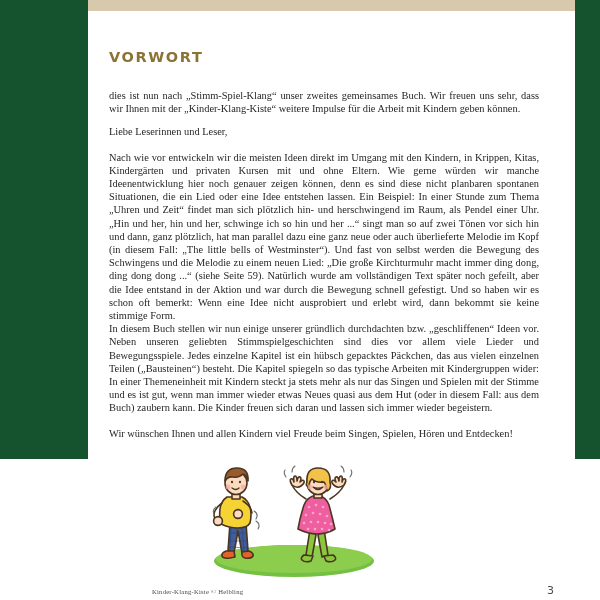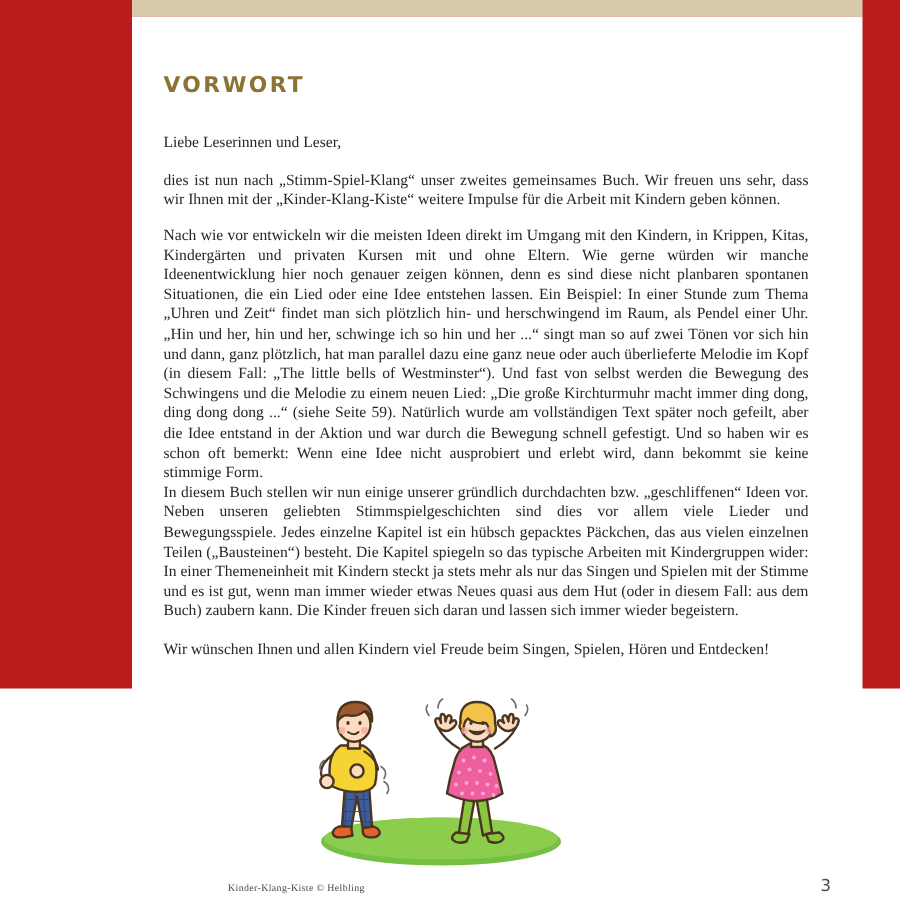--- a/index.html
+++ b/index.html
@@ -12,21 +12,21 @@
     height: 600px;
     overflow: hidden;
     font-family: "Liberation Serif", "DejaVu Serif", serif;
     color: #2b2b2b;
   }
 
   .page {
     position: relative;
     width: 600px;
     height: 459px;
-    background: #b91c1c;
+    background: #14532d;
   }
 
   
   .top-band {
     position: absolute;
     left: 88px;
     top: 0px;
     width: 487px;
     height: 11px;
     background: #d8c9ac;
@@ -127,23 +127,23 @@
 <div class="page">
 
   <div class="top-band"></div>
 
   <div class="content">
 
     <div class="heading">VORWORT</div>
 
     <div class="body-col">
 
+      <p class="para">dies ist nun nach „Stimm-Spiel-Klang“ unser zweites gemeinsames Buch. Wir freuen uns sehr, dass wir Ihnen mit der „Kinder-Klang-Kiste“ weitere Impulse für die Arbeit mit Kindern geben können.</p>
+
       <p class="para salutation">Liebe Leserinnen und Leser,</p>
-
-      <p class="para">dies ist nun nach „Stimm-Spiel-Klang“ unser zweites gemeinsames Buch. Wir freuen uns sehr, dass wir Ihnen mit der „Kinder-Klang-Kiste“ weitere Impulse für die Arbeit mit Kindern geben können.</p>
 
       <p class="para tight">Nach wie vor entwickeln wir die meisten Ideen direkt im Umgang mit den Kindern, in Krippen, Kitas, Kindergärten und privaten Kursen mit und ohne Eltern. Wie gerne würden wir manche Ideenentwicklung hier noch genauer zeigen können, denn es sind diese nicht planbaren spontanen Situationen, die ein Lied oder eine Idee entstehen lassen. Ein Beispiel: In einer Stunde zum Thema „Uhren und Zeit“ findet man sich plötzlich hin- und herschwingend im Raum, als Pendel einer Uhr. „Hin und her, hin und her, schwinge ich so hin und her ...“ singt man so auf zwei Tönen vor sich hin und dann, ganz plötzlich, hat man parallel dazu eine ganz neue oder auch überlieferte Melodie im Kopf (in diesem Fall: „The little bells of Westminster“). Und fast von selbst werden die Bewegung des Schwingens und die Melodie zu einem neuen Lied: „Die große Kirchturmuhr macht immer ding dong, ding dong dong ...“ (siehe Seite 59). Natürlich wurde am vollständigen Text später noch gefeilt, aber die Idee entstand in der Aktion und war durch die Bewegung schnell gefestigt. Und so haben wir es schon oft bemerkt: Wenn eine Idee nicht ausprobiert und erlebt wird, dann bekommt sie keine stimmige Form.</p>
 
       <p class="para tight">In diesem Buch stellen wir nun einige unserer gründlich durchdachten bzw. „geschliffenen“ Ideen vor. Neben unseren geliebten Stimmspielgeschichten sind dies vor allem viele Lieder und Bewegungsspiele. Jedes einzelne Kapitel ist ein hübsch gepacktes Päckchen, das aus vielen einzelnen Teilen („Bausteinen“) besteht. Die Kapitel spiegeln so das typische Arbeiten mit Kindergruppen wider: In einer Themeneinheit mit Kindern steckt ja stets mehr als nur das Singen und Spielen mit der Stimme und es ist gut, wenn man immer wieder etwas Neues quasi aus dem Hut (oder in diesem Fall: aus dem Buch) zaubern kann. Die Kinder freuen sich daran und lassen sich immer wieder begeistern.</p>
 
       <p class="para wish">Wir wünschen Ihnen und allen Kindern viel Freude beim Singen, Spielen, Hören und Entdecken!</p>
 
 
     </div>
 

